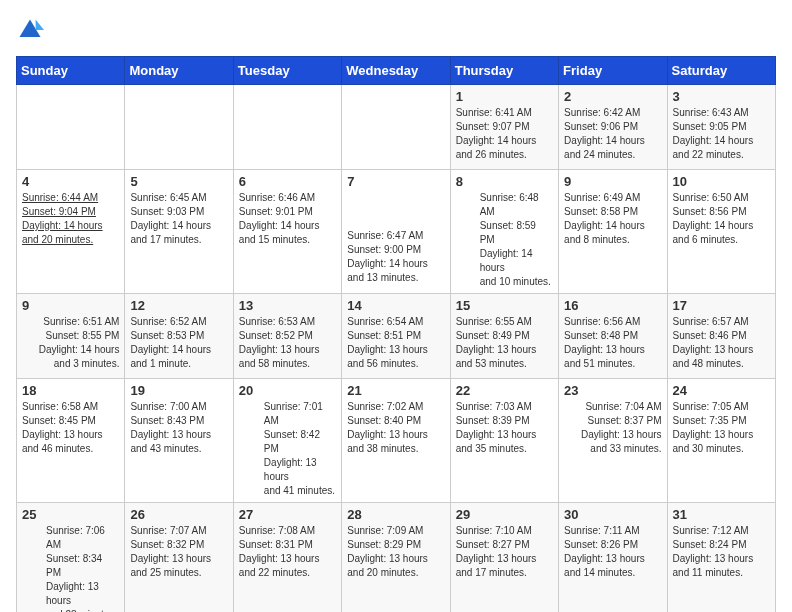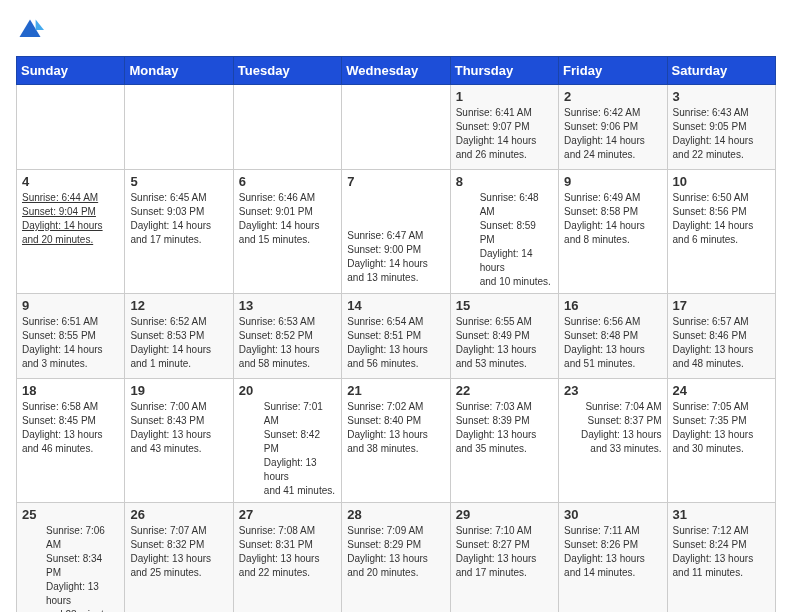--- a/index.html
+++ b/index.html
@@ -202,21 +202,21 @@
           <span class="day-number">10</span>
           <div class="day-info" style="white-space: pre-line;">Sunrise: 6:50 AM
 Sunset: 8:56 PM
 Daylight: 14 hours
 and 6 minutes.</div>
         </td>
       </tr>
       <tr>
         <td>
           <span class="day-number">9</span>
-          <div class="day-info" style="white-space: pre-line;">Sunrise: 6:51 AM
+          <div class="day-info" style="white-space: pre-line; text-align: right;">Sunrise: 6:51 AM
 Sunset: 8:55 PM
 Daylight: 14 hours
 and 3 minutes.</div>
         </td>
         <td>
           <span class="day-number">12</span>
           <div class="day-info" style="white-space: pre-line;">Sunrise: 6:52 AM
 Sunset: 8:53 PM
 Daylight: 14 hours
 and 1 minute.</div>

